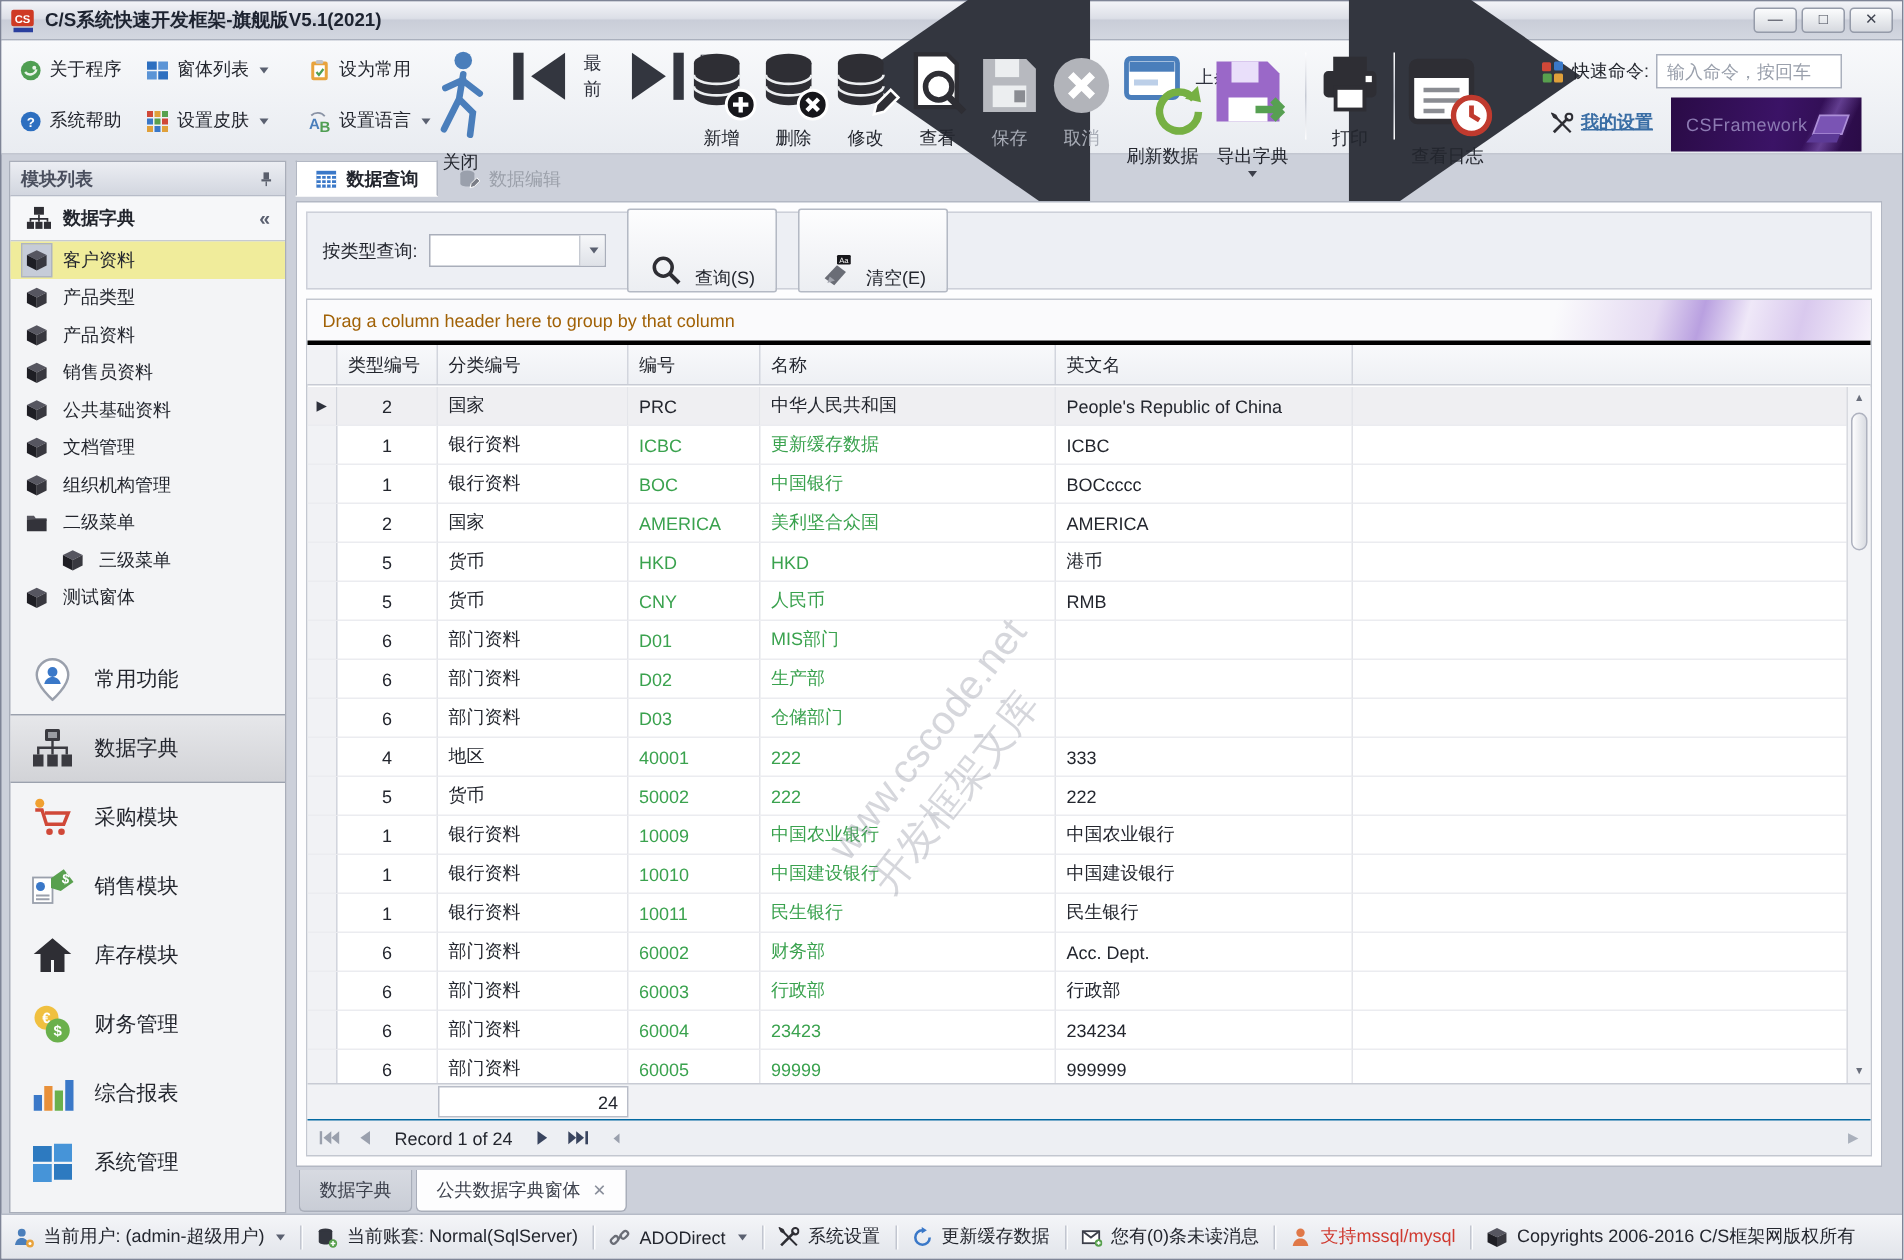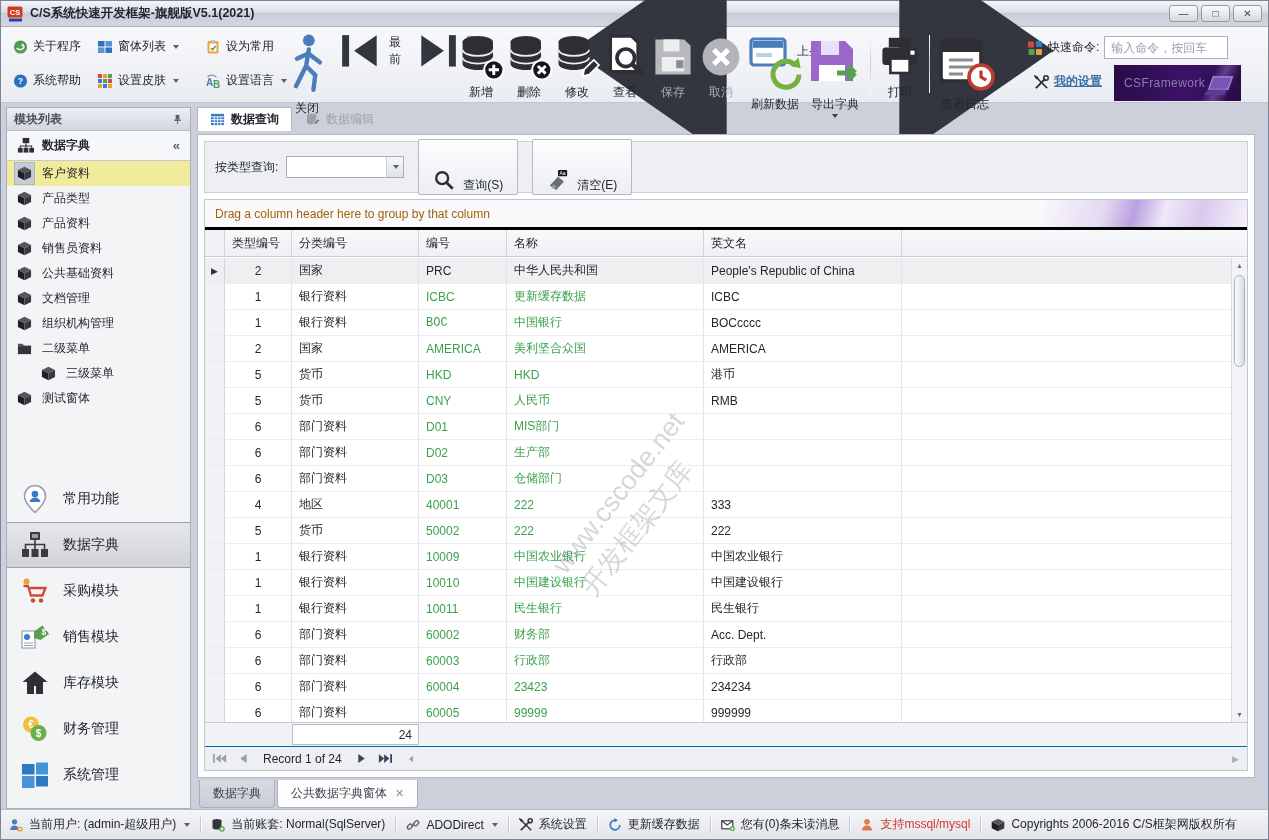--- a/index.html
+++ b/index.html
@@ -583,20 +583,31 @@
               <text x="11" y="14" font-size="10" text-anchor="middle" fill="#fff" font-weight="bold">€</text>
               <circle cx="18.5" cy="19" r="8" fill="#6ab04c"></circle>
               <text x="18.5" y="22.5" font-size="10" text-anchor="middle" fill="#fff" font-weight="bold">$</text>
             </svg>
           </span>
           <span>财务管理</span>
         </div>
         <div class="mod-item">
           <span class="ic30">
             <svg viewBox="0 0 30 30" style="width: 100%; height: 100%; display: block;">
+              <rect x="2.5" y="16" width="5.5" height="10.5" fill="#3a78c8"></rect>
+              <rect x="9.5" y="10" width="5.5" height="16.5" fill="#e8903a"></rect>
+              <rect x="16.5" y="13" width="5.5" height="13.5" fill="#6ab04c"></rect>
+              <rect x="23.5" y="6" width="5.5" height="20.5" fill="#3a78c8"></rect>
+            </svg>
+          </span>
+          <span>综合报表</span>
+        </div>
+        <div class="mod-item">
+          <span class="ic30">
+            <svg viewBox="0 0 30 30" style="width: 100%; height: 100%; display: block;">
               <rect x="2" y="4" width="12.5" height="10.5" fill="#2d7ac0"></rect>
               <rect x="16" y="2.5" width="12" height="12" fill="#4694d8"></rect>
               <rect x="2" y="16" width="12.5" height="12" fill="#4694d8"></rect>
               <rect x="16" y="16" width="12" height="10.5" fill="#2d7ac0"></rect>
             </svg>
           </span>
           <span>系统管理</span>
         </div>
       </div>
   </div>
@@ -684,21 +695,21 @@
                 <div class="gc  " style="width: 127px;">银行资料</div>
                 <div class="gc  green" style="width: 88px;">ICBC</div>
                 <div class="gc  green" style="width: 197px;">更新缓存数据</div>
                 <div class="gc  " style="width: 198px;">ICBC</div>
                 <div class="gc" style="flex: 1 1 0%; border-right: none;"></div>
               </div>
               <div class="gr">
                 <div class="gc mk" style="width: 20px;"></div>
                 <div class="gc num " style="width: 67px;">1</div>
                 <div class="gc  " style="width: 127px;">银行资料</div>
-                <div class="gc  green" style="width: 88px; font-family: Liberation Mono, monospace;">BOC</div>
+                <div class="gc  green" style="width: 88px;">BOC</div>
                 <div class="gc  green" style="width: 197px;">中国银行</div>
                 <div class="gc  " style="width: 198px;">BOCcccc</div>
                 <div class="gc" style="flex: 1 1 0%; border-right: none;"></div>
               </div>
               <div class="gr">
                 <div class="gc mk" style="width: 20px;"></div>
                 <div class="gc num " style="width: 67px;">2</div>
                 <div class="gc  " style="width: 127px;">国家</div>
                 <div class="gc  green" style="width: 88px;">AMERICA</div>
                 <div class="gc  green" style="width: 197px;">美利坚合众国</div>

